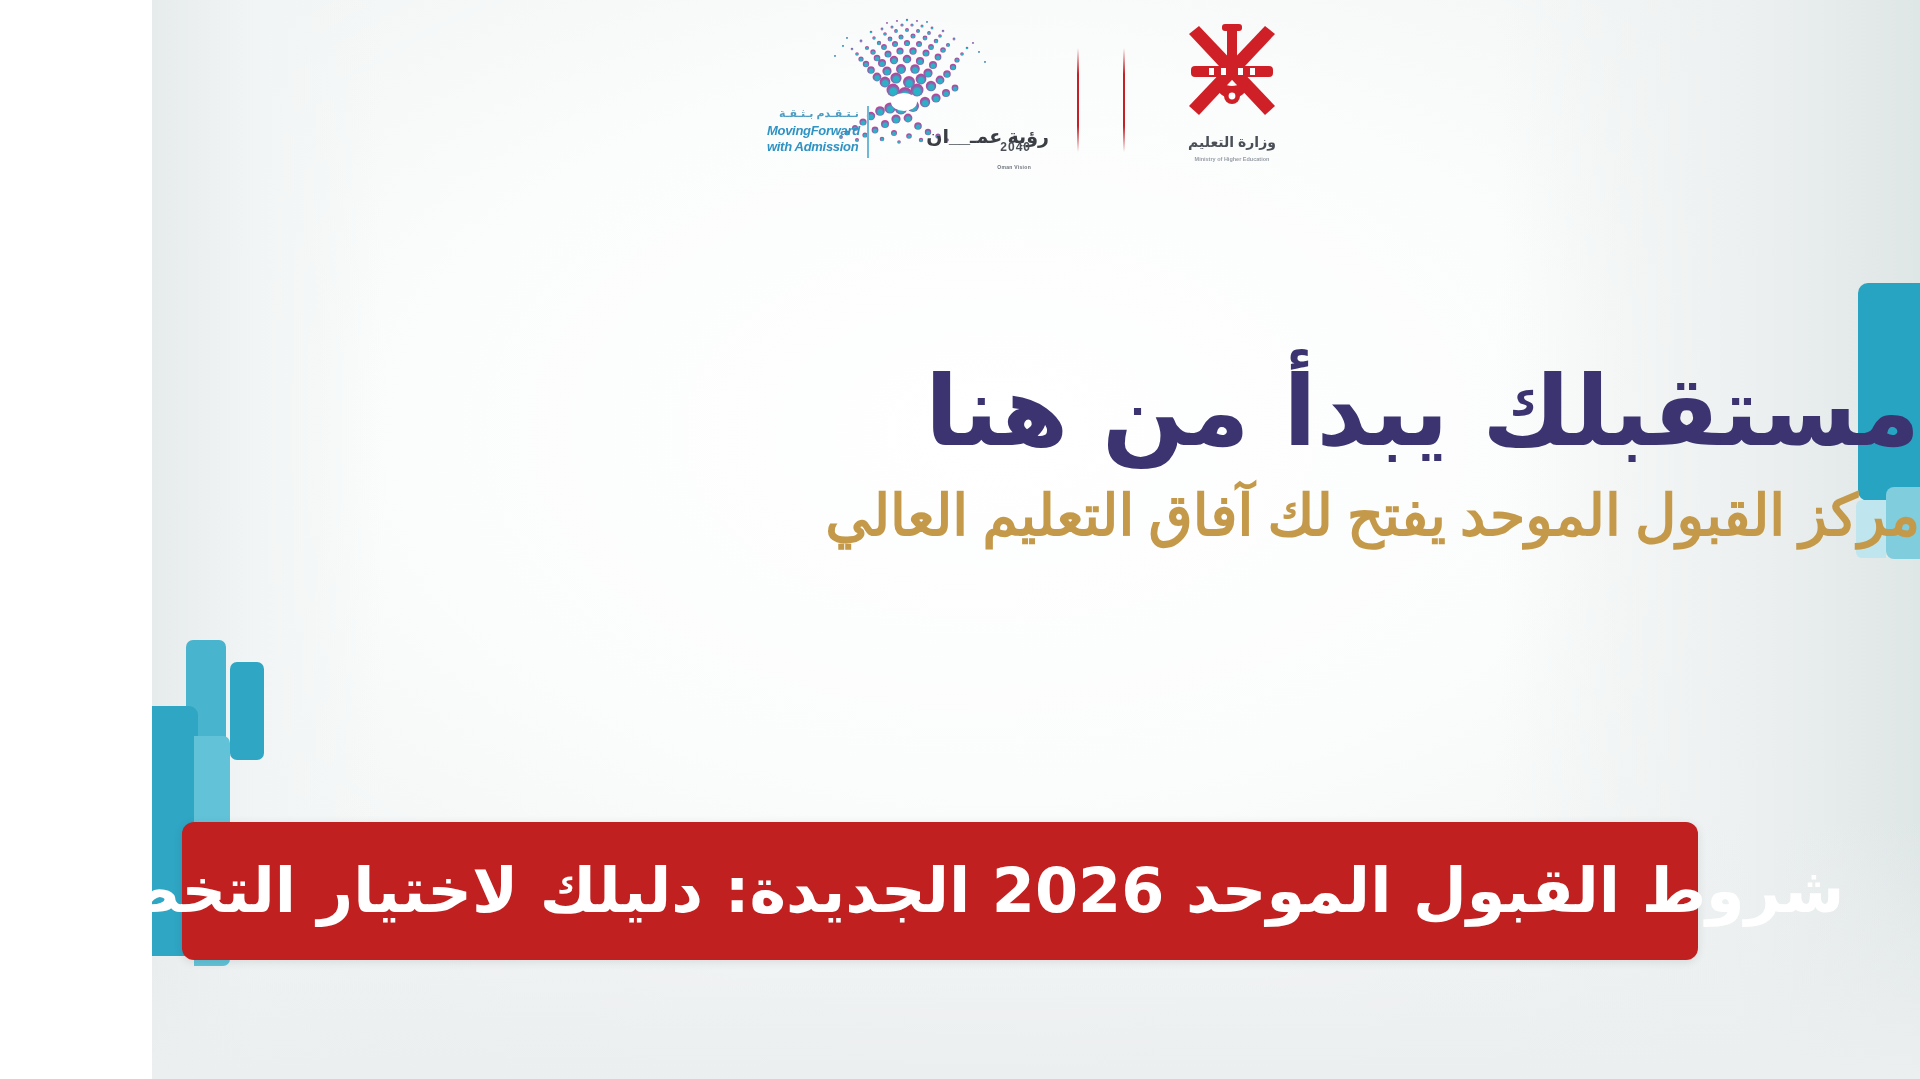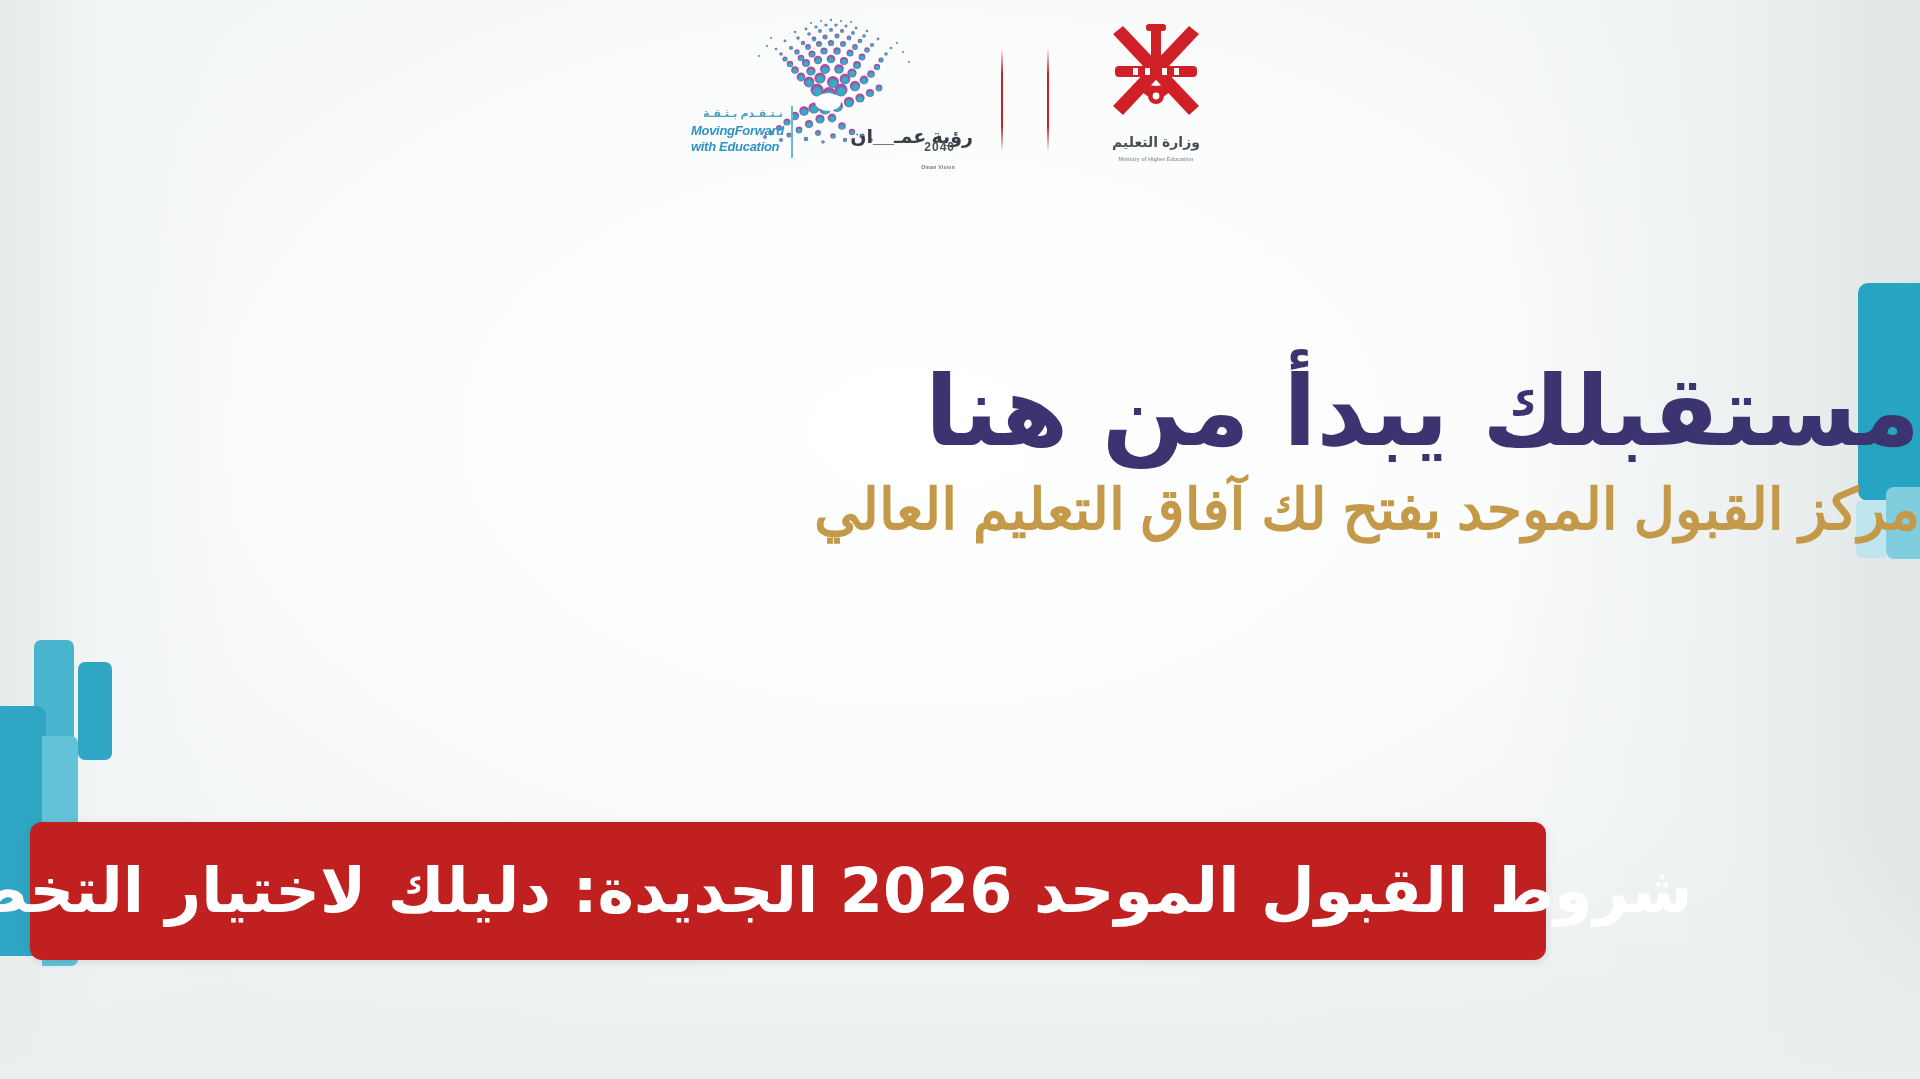--- a/index.html
+++ b/index.html
@@ -7,21 +7,21 @@
   html,body { width:1920px; height:1079px; overflow:hidden; }
   body {
     font-family:"Liberation Sans","DejaVu Sans",sans-serif;
     background:#ffffff;
     position:relative;
   }
 
   
   .poster {
     position:absolute; inset:0;
-    width:1920px; height:1079px;
+    width:1768px; height:1079px;
     background:
       radial-gradient(ellipse 1500px 900px at 48% 40%, #ffffff 0%, #fbfcfc 40%, #f2f5f5 72%, #e7ecec 100%);
     overflow:hidden;
   }
   
   .wash-left {
     position:absolute; left:0; top:0; width:230px; height:1079px;
     background:linear-gradient(to right,#e6ebeb 0%,#f2f5f5 45%,rgba(255,255,255,0) 100%);
     pointer-events:none;
   }
@@ -113,22 +113,22 @@
     position:absolute; left:0; right:0; top:360px;
     text-align:right; direction:rtl;
   }
   .slogan-main {
     font-family:"DejaVu Sans","Liberation Sans",sans-serif;
     font-size:97px; font-weight:700; color:#3b3470;
     letter-spacing:-2px; line-height:1.08;
     white-space:nowrap;
   }
   .slogan-sub {
-    margin-top:12px;
-    font-family:Liberation Sans, sans-serif;
+    margin-top:18px;
+    font-family:Liberation Serif, serif;
     font-size:57px; font-weight:600;
     color:#c49a4a;
     letter-spacing:-2px; line-height:1.15;
     white-space:nowrap;
   }
 
   
   .book { position:absolute; background:#2fa6c4; border-radius:7px; }
 
   
@@ -301,21 +301,21 @@
               <circle cx="182" cy="36" r="1"></circle>
             <circle cx="38" cy="40" r="1"></circle>
               <circle cx="188" cy="46" r="1"></circle>
           </g>
 
           <ellipse cx="107" cy="86" rx="13" ry="9" fill="#ffffff"></ellipse>
         </g>
       </svg>
       <div class="mf-ar">نـتـقـدم بـثـقـة</div>
       <div class="mf-en1">MovingForward</div>
-      <div class="mf-en2">with Education</div>
+      <div class="mf-en2">with Admission</div>
       <div class="mf-rule"></div>
       <div class="v-caption-ar">رؤية عمـ__ان</div>
       <div class="v-caption-num">2040</div>
       <div class="v-caption-sub">Oman Vision</div>
     </div>
 
     <div class="divider"></div>
 
 
     <div class="divider"></div>

